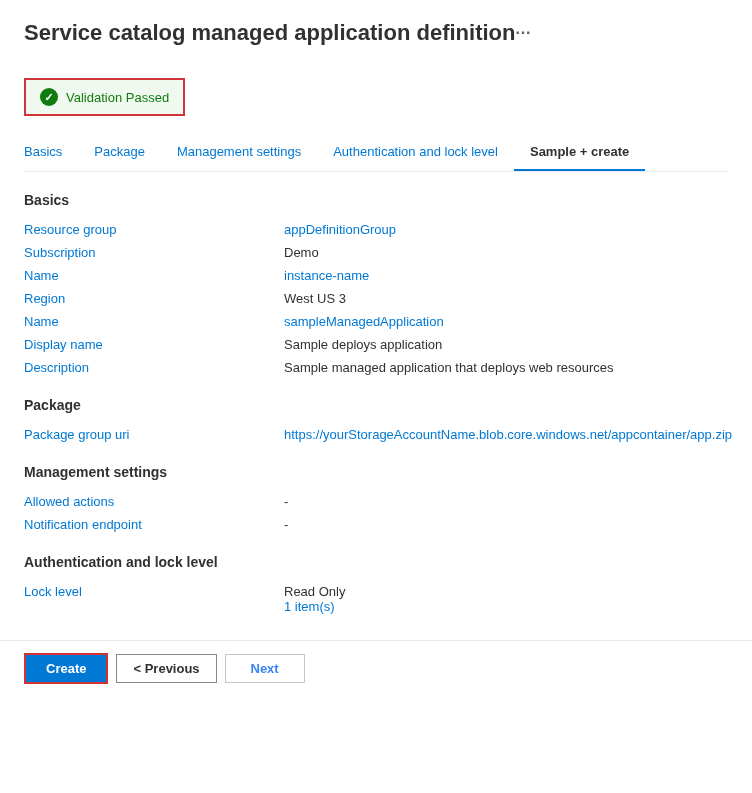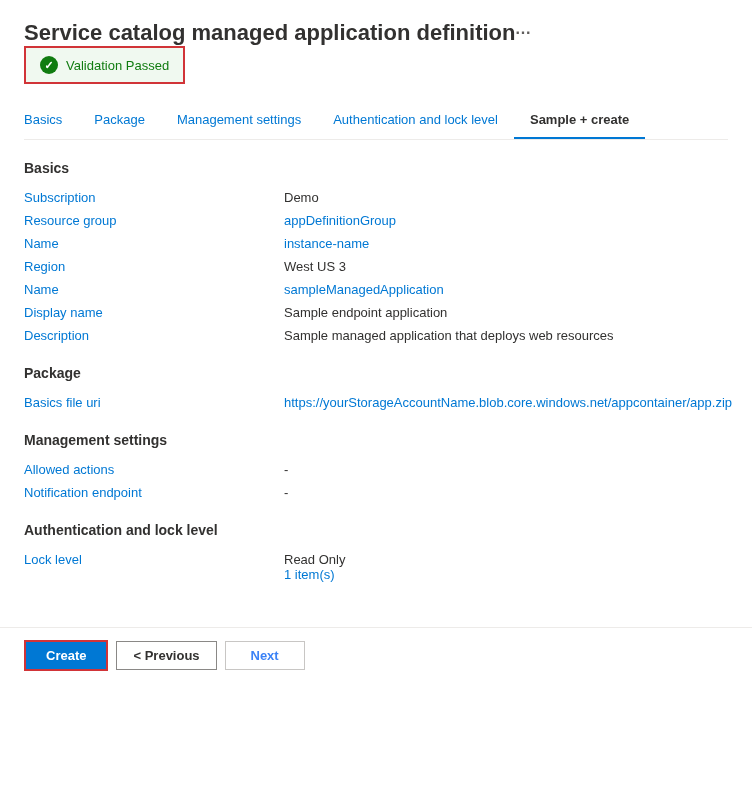--- a/index.html
+++ b/index.html
@@ -14,21 +14,21 @@
     .page-container {
       padding: 20px 24px 0 24px;
     }
     .page-title {
       font-size: 22px;
       font-weight: 600;
       color: #323130;
       display: flex;
       align-items: center;
       gap: 0;
-      margin-bottom: 0;
+      margin-bottom: 32px;
     }
     .page-title-ellipsis {
       font-size: 16px;
       color: #605e5c;
       cursor: pointer;
     }
     .validation-banner {
       border: 2px solid #d13438;
       background: #f0f9f0;
       padding: 8px 14px;
@@ -114,21 +114,21 @@
     }
     .footer {
       position: sticky;
       bottom: 0;
       background: #fff;
       border-top: 1px solid #edebe9;
       padding: 12px 24px;
       display: flex;
       align-items: center;
       gap: 8px;
-      margin-top: 31px;
+      margin-top: 12px;
     }
     .btn-create {
       background: #0078d4;
       color: #fff;
       border: 2px solid #d13438;
       padding: 6px 20px;
       font-size: 13px;
       font-weight: 600;
       cursor: pointer;
       min-width: 70px;
@@ -173,52 +173,52 @@
     <span class="tab inactive">Management settings</span>
     <span class="tab inactive">Authentication and lock level</span>
     <span class="tab active">Sample + create</span>
   </div>
 
   <div class="content-area">
 
     <div class="section-title">Basics</div>
 
     <div class="field-row">
+      <span class="field-label">Resource group</span>
+      <span class="field-value blue">appDefinitionGroup</span>
+    </div>
+    <div class="field-row">
       <span class="field-label">Subscription</span>
       <span class="field-value">Demo</span>
     </div>
     <div class="field-row">
-      <span class="field-label">Resource group</span>
-      <span class="field-value blue">appDefinitionGroup</span>
-    </div>
-    <div class="field-row">
       <span class="field-label">Name</span>
       <span class="field-value blue">instance-name</span>
     </div>
     <div class="field-row">
       <span class="field-label">Region</span>
       <span class="field-value">West US 3</span>
     </div>
     <div class="field-row">
       <span class="field-label">Name</span>
       <span class="field-value blue">sampleManagedApplication</span>
     </div>
     <div class="field-row">
       <span class="field-label">Display name</span>
-      <span class="field-value">Sample endpoint application</span>
+      <span class="field-value">Sample deploys application</span>
     </div>
     <div class="field-row">
       <span class="field-label">Description</span>
       <span class="field-value">Sample managed application that deploys web resources</span>
     </div>
 
     <div class="section-title">Package</div>
 
     <div class="field-row">
-      <span class="field-label">Basics file uri</span>
+      <span class="field-label">Package group uri</span>
       <span class="field-value blue">https://yourStorageAccountName.blob.core.windows.net/appcontainer/app.zip</span>
     </div>
 
     <div class="section-title">Management settings</div>
 
     <div class="field-row">
       <span class="field-label">Allowed actions</span>
       <span class="field-value dash">-</span>
     </div>
     <div class="field-row">

